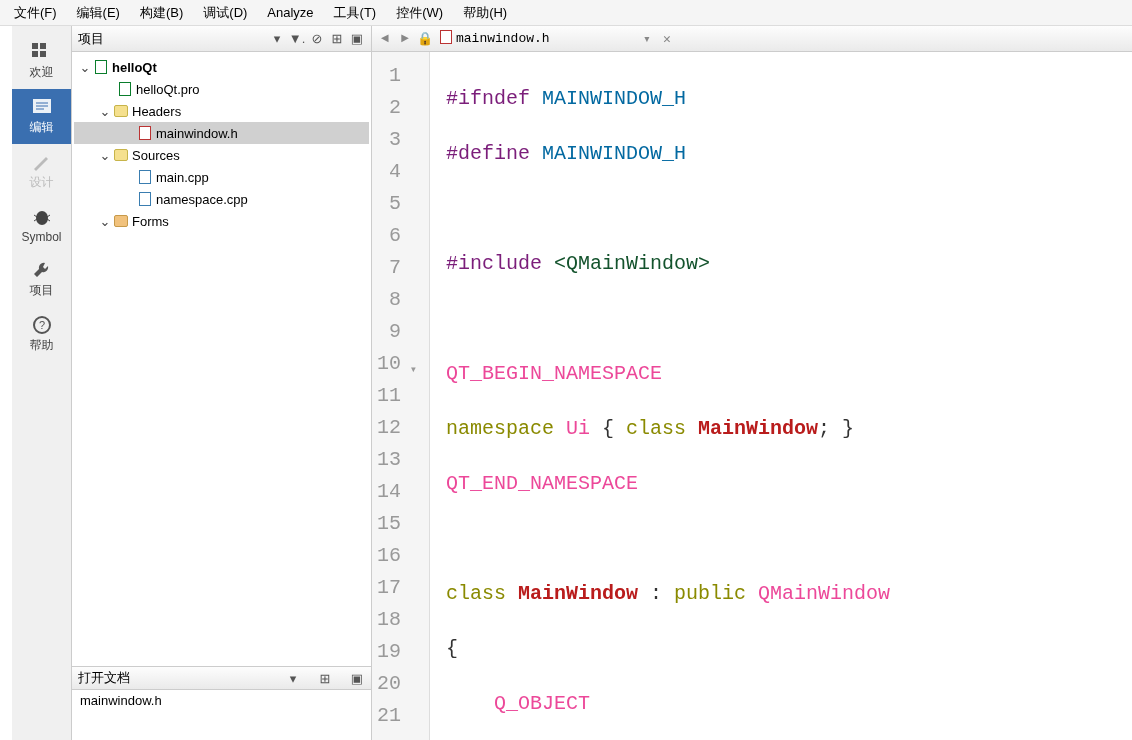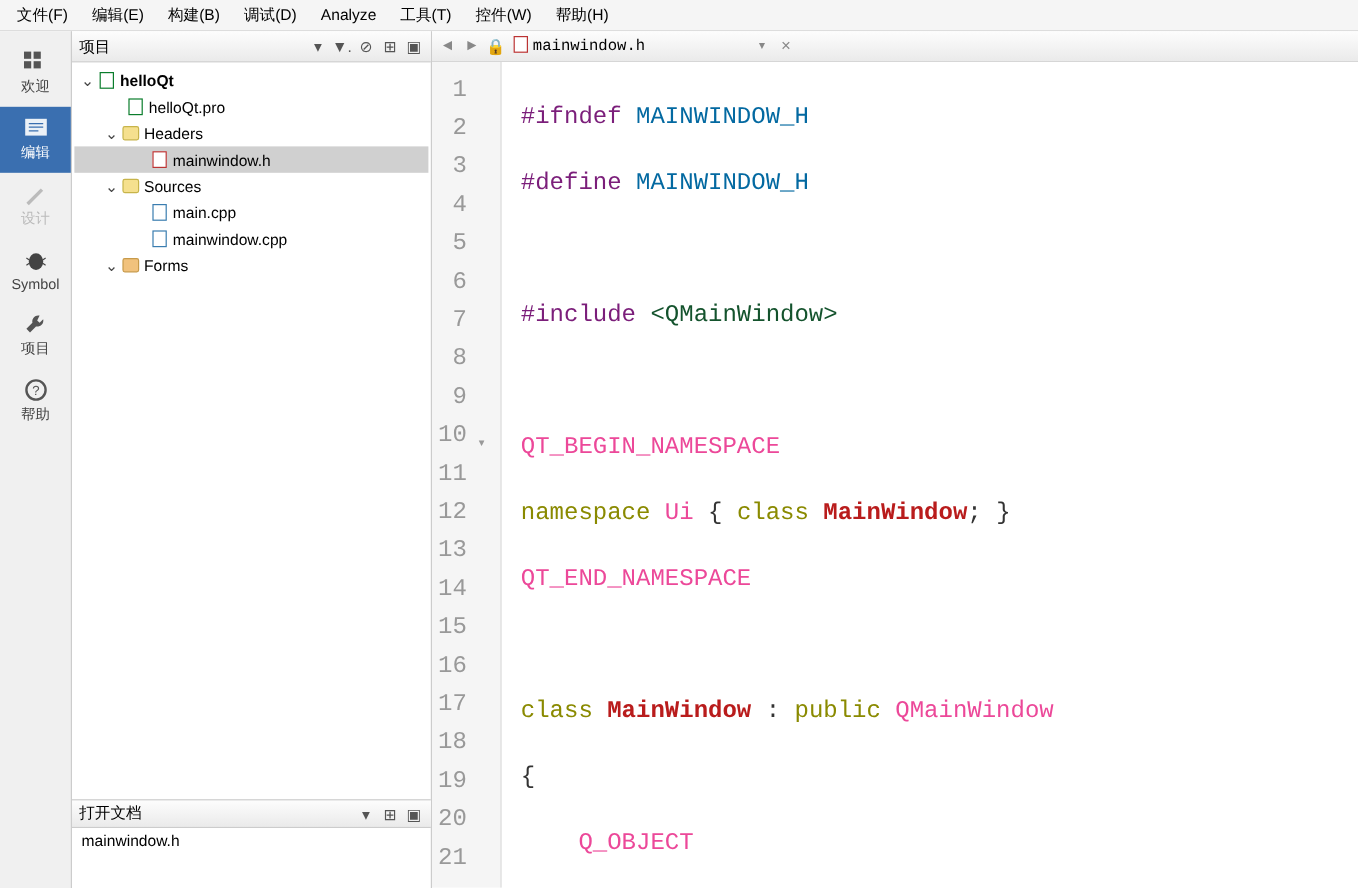--- a/index.html
+++ b/index.html
@@ -28,20 +28,21 @@
   height: 714px;
 }
 .left-sidebar {
   width: 60px;
   background: #f0f0f0;
   border-right: 1px solid #ccc;
   display: flex;
   flex-direction: column;
   align-items: center;
   padding-top: 8px;
+  margin-left: 12px;
 }
 .side-btn {
   width: 100%;
   padding: 8px 0;
   text-align: center;
   cursor: pointer;
   color: #444;
 }
 .side-btn.active { background: #3a6fb0; color: #fff; }
 .side-btn.disabled { color: #bbb; }
@@ -80,21 +81,21 @@
 .tree-row.selected { background: #d0d0d0; }
 .tw { width: 14px; display:inline-flex; justify-content:center; color:#444; }
 .tree-icon { width:18px; display:inline-flex; justify-content:center; }
 .tree-label { padding-left: 2px; }
 .bold { font-weight: bold; }
 .docs-header {
   height: 24px;
   background: linear-gradient(#fdfdfd,#eaeaea);
   border-top: 1px solid #ccc;
   border-bottom: 1px solid #ccc;
-  display:flex; align-items:center; padding:0 6px; gap:4px;
+  display:flex; align-items:center; padding:0 6px; gap:16px;
 }
 .docs-header .title { flex:1; }
 .docs-list { height: 50px; overflow:auto; }
 .doc-row { padding: 3px 8px; cursor:pointer; }
 
 .editor-col { flex: 1; display:flex; flex-direction:column; }
 .editor-toolbar {
   height: 26px;
   background: linear-gradient(#fdfdfd,#eaeaea);
   border-bottom: 1px solid #ccc;
@@ -257,21 +258,21 @@
       <div class="tree-row" style="padding-left:62px">
         <span class="tree-icon">
             <span class="i-cpp"></span>
           </span>
         <span class="tree-label">main.cpp</span>
       </div>
       <div class="tree-row" style="padding-left:62px">
         <span class="tree-icon">
             <span class="i-cpp"></span>
           </span>
-        <span class="tree-label">mainwindow.cpp</span>
+        <span class="tree-label">namespace.cpp</span>
       </div>
       <div class="tree-row" style="padding-left:24px">
         <span class="tw">⌄</span>
         <span class="tree-icon">
             <span class="i-folder"></span>
           </span>
         <span class="tree-label">Forms</span>
       </div>
     </div>
     <div class="docs-header">

